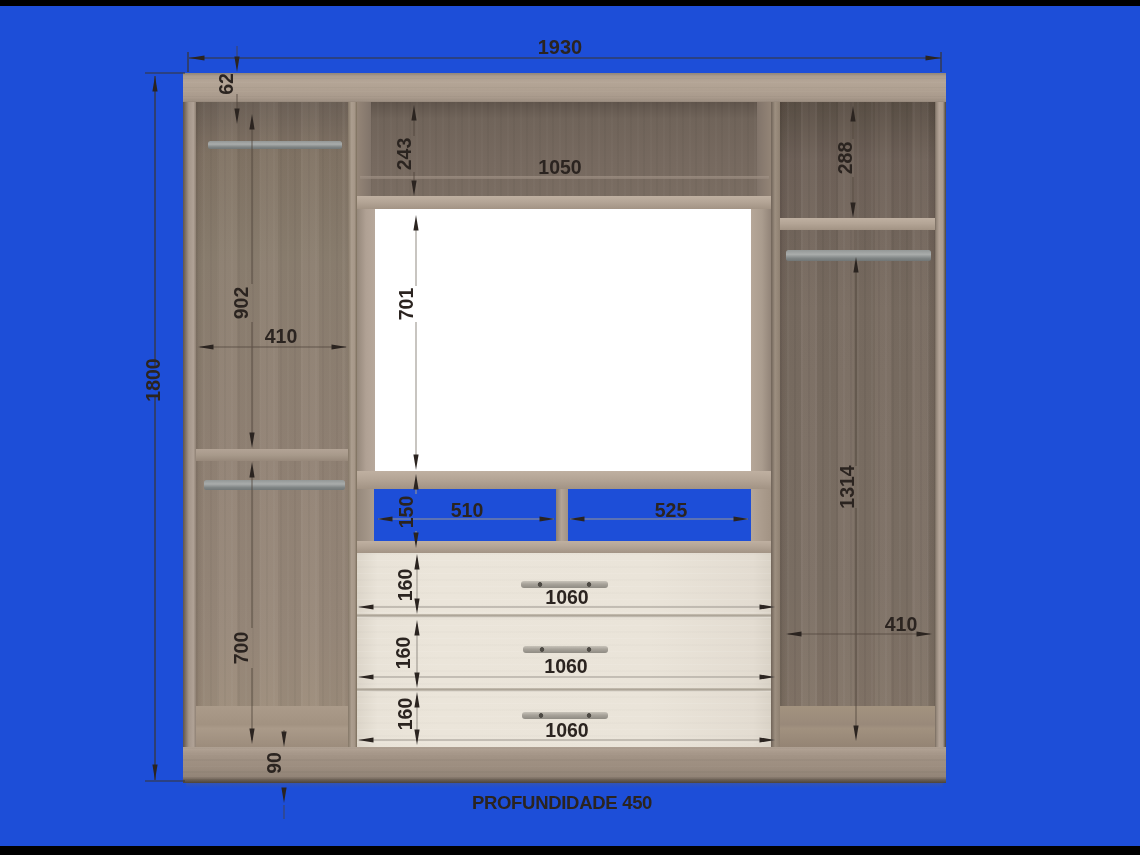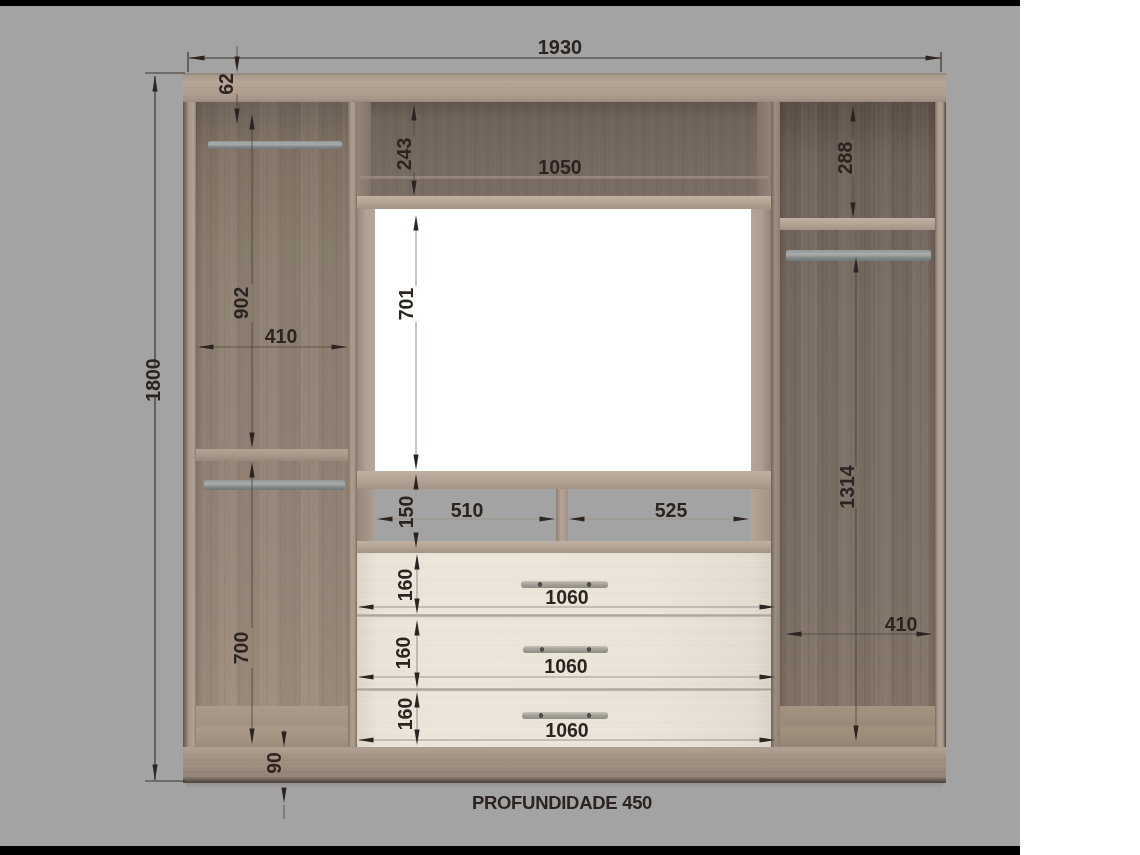--- a/index.html
+++ b/index.html
@@ -1,16 +1,16 @@
 <!DOCTYPE html>
 <html><head>
 <meta charset="utf-8">
 <style>
   html,body{margin:0;padding:0;background:#fff;}
-  #page{position:relative;width:1020px;height:855px;background:#a3a3a3;overflow:hidden;
+  #page{position:relative;width:1140px;height:855px;background:#1d4ed8;overflow:hidden;
         font-family:"Liberation Sans",sans-serif;}
   .abs{position:absolute;}
   
   .wtop{background:
     repeating-linear-gradient(180deg, rgba(255,255,255,.03) 0 1px, rgba(0,0,0,0) 1px 5px, rgba(0,0,0,.028) 5px 6px, rgba(0,0,0,0) 6px 9px),
     linear-gradient(180deg,#8c8074 0%,#aa9c8e 10%,#b4a596 28%,#b0a192 55%,#a99a8c 85%,#97897c 100%);}
   .wint{background:
     repeating-linear-gradient(90deg, rgba(0,0,0,.03) 0 2px, rgba(0,0,0,0) 2px 7px, rgba(255,255,255,.025) 7px 9px, rgba(0,0,0,0) 9px 14px),
     repeating-linear-gradient(90deg, rgba(0,0,0,.035) 0 23px, rgba(255,255,255,.02) 23px 41px),
     linear-gradient(90deg, rgba(60,45,35,.14) 0, rgba(60,45,35,0) 5%, rgba(60,45,35,0) 95%, rgba(60,45,35,.12) 100%),

